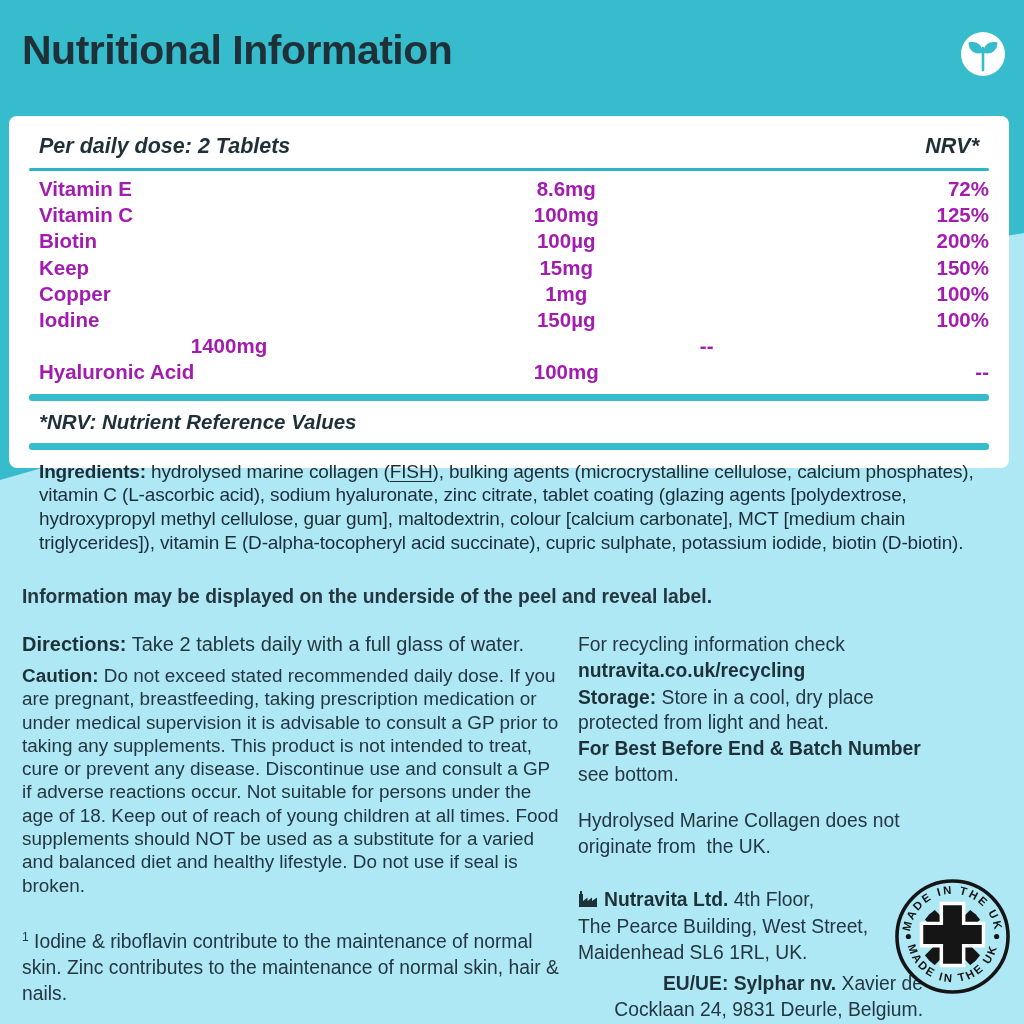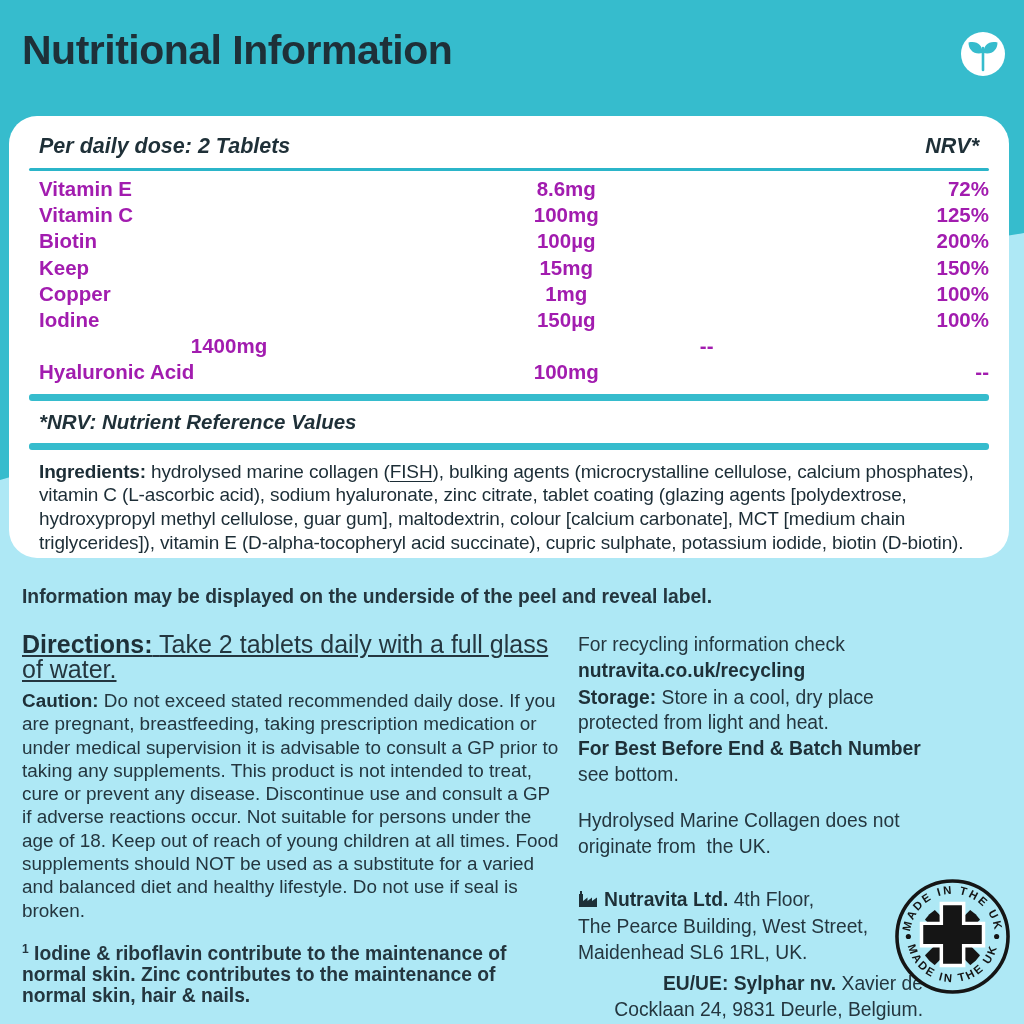--- a/index.html
+++ b/index.html
@@ -29,23 +29,23 @@
     position: absolute;
     left: 960px; top: 31px;
     width: 46px; height: 46px;
     z-index: 2;
   }
 
   
   .card {
     position: absolute;
     left: 9px; top: 116px;
-    width: 1000px; height: 442px;
+    width: 1000px; height: 352px;
     background: #ffffff;
-    border-radius: 28px;
+    border-radius: 8px;
     z-index: 1;
     padding: 15px 20px 0 20px;
     color: #1c2e37;
   }
   .t-head {
     display: flex;
     justify-content: space-between;
     align-items: baseline;
     padding: 3px 10px 9px 10px;
     font-size: 21.5px;
@@ -102,33 +102,33 @@
     left: 22px; top: 632px;
     width: 980px;
     display: flex;
     gap: 16px;
     z-index: 1;
     color: #24363f;
   }
   .col-left  { width: 540px; }
   .col-right { width: 370px; }
 
-  .dir { font-size: 25px; line-height: 25px; font-weight: 500; text-decoration: underline; }
+  .dir { font-size: 20px; line-height: 25px; font-weight: 500; }
   .dir b, .caution b, .storage b, .recycle b, .addr b, .eu b { font-weight: 700; color: #1e3038; }
   .caution {
     margin-top: 7px;
     font-size: 18.9px;
     line-height: 23.3px;
     font-weight: 500;
   }
   .footnote {
-    margin-top: 17px;
+    margin-top: 27px;
     font-size: 19.3px;
-    line-height: 21px;
-    font-weight: 700;
+    line-height: 26px;
+    font-weight: 400;
   }
   .footnote sup { font-size: 12px; }
 
   .recycle { font-size: 19.3px; line-height: 25.8px; font-weight: 500; }
   .block { display: block; }
   .storage { margin-top: 1px; font-size: 19.3px; line-height: 25.8px; font-weight: 500; }
   .origin  { margin-top: 20px; font-size: 19.3px; line-height: 25.8px; font-weight: 500; white-space: pre-wrap; width: 340px; }
   .addr    { margin-top: 28px; font-size: 19.3px; line-height: 25.6px; font-weight: 500; width: 310px; }
   .eu      { margin-top: 6px;  font-size: 19.3px; line-height: 25.6px; font-weight: 500; width: 345px; text-align: right; }
   .factory-icon { display: inline-block; vertical-align: -1px; margin-right: 6px; }

